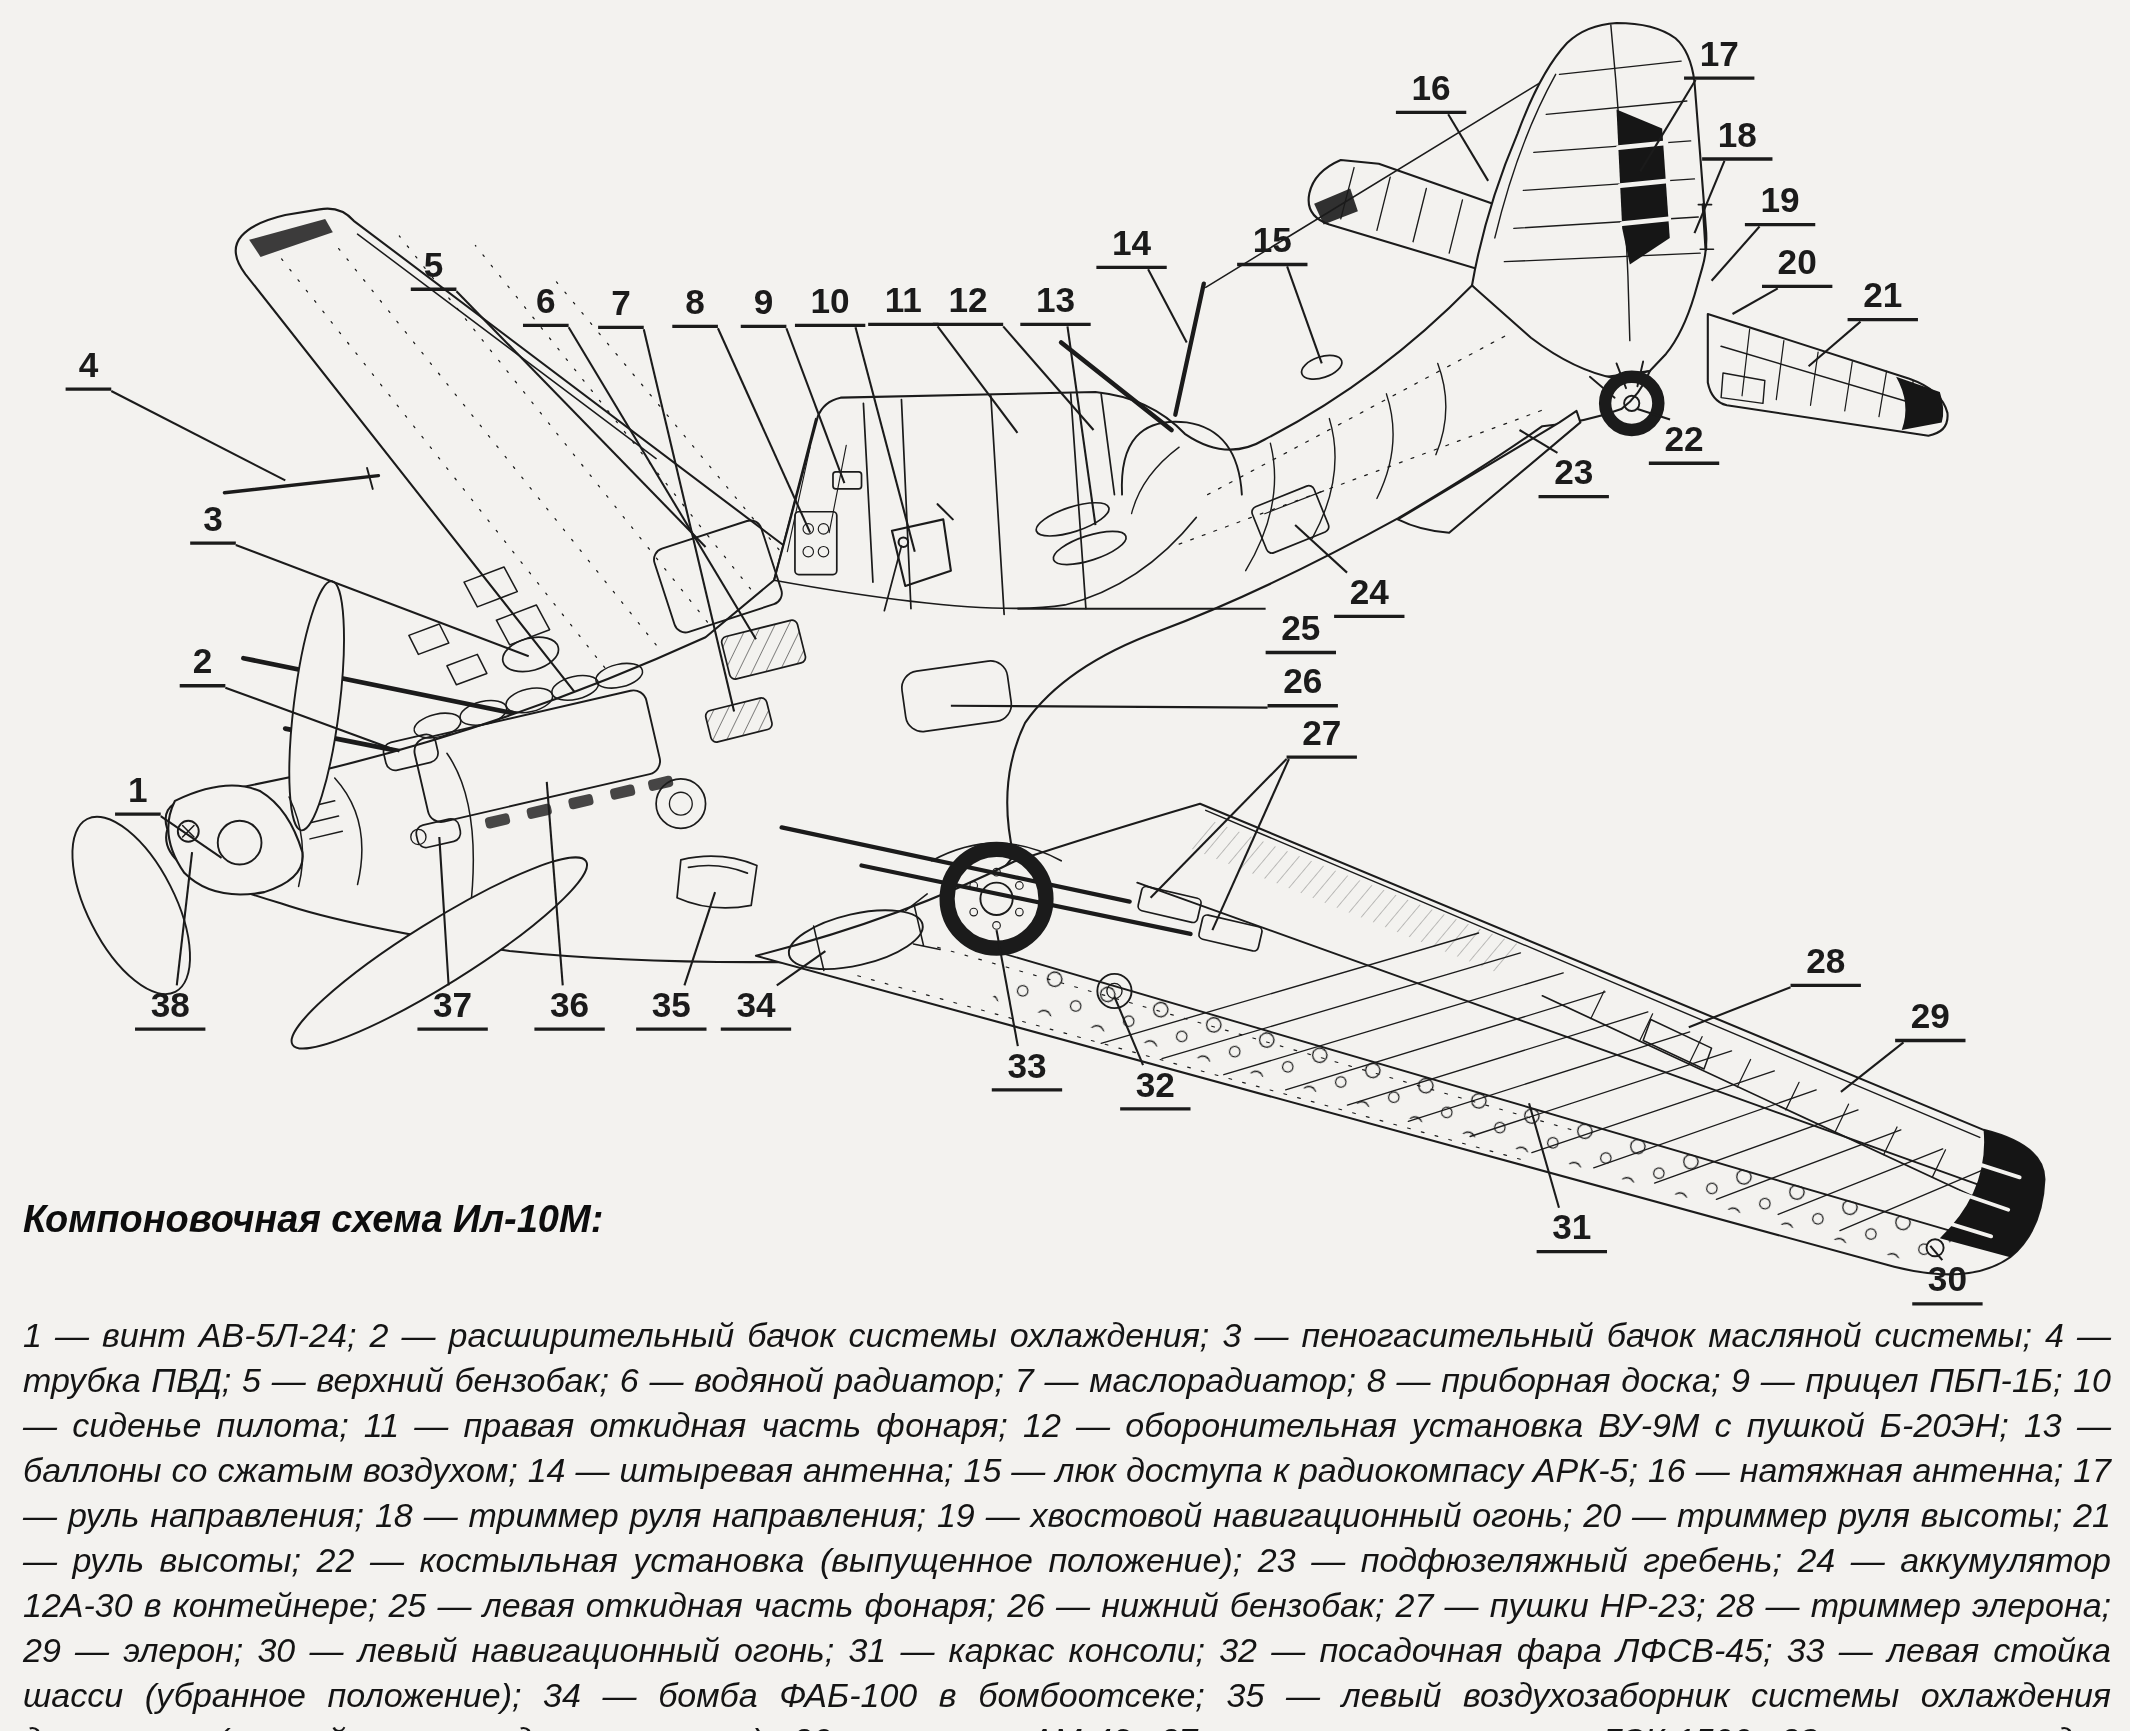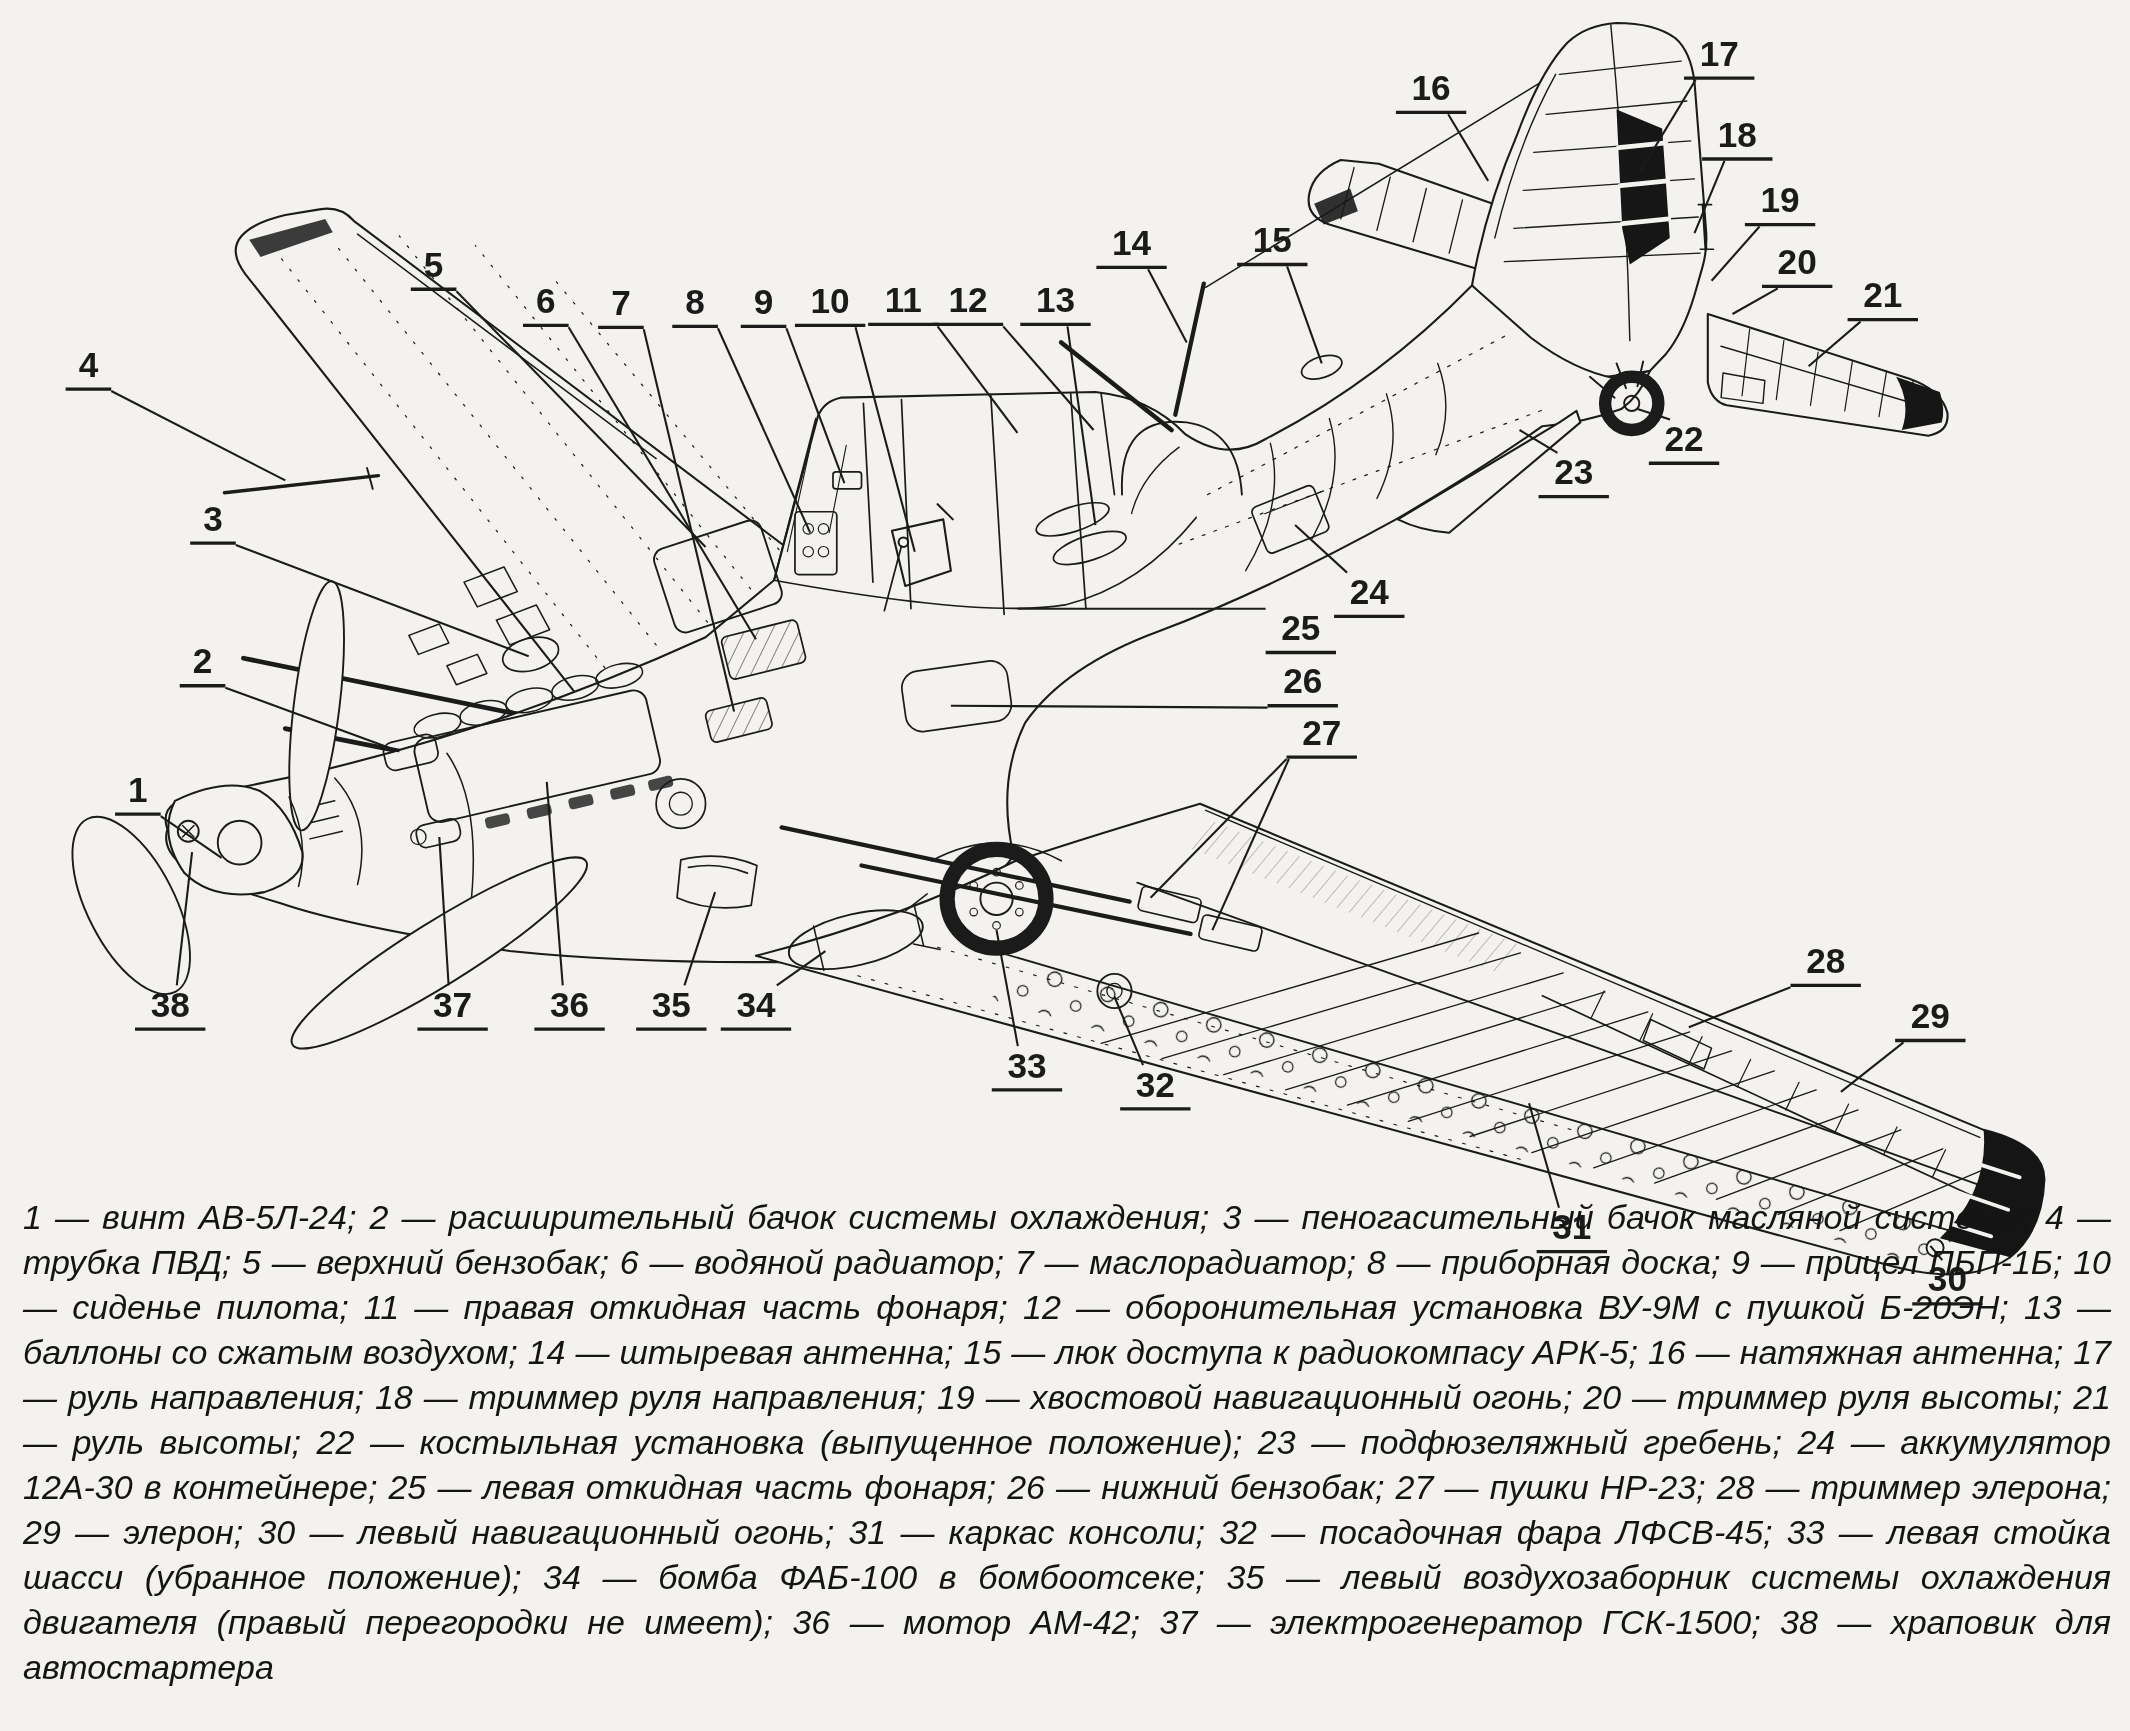--- a/index.html
+++ b/index.html
@@ -423,17 +423,18 @@
         </g>
         <g>
           <line x1="185.9" y1="1036" x2="202" y2="896" stroke="#1b1b1b" stroke-width="2.2"></line>
           <text class="co" x="179" y="1069" text-anchor="middle">38</text>
           <line x1="142" y1="1082" x2="216" y2="1082" stroke="#1b1b1b" stroke-width="3.5"></line>
         </g>
       </g>
 </svg>
 
 <div class="caption">
+  <h2>Компоновочная схема Ил-10М:</h2>
   <p id="legend-text">1 — винт АВ-5Л-24; 2 — расширительный бачок системы охлаждения; 3 — пеногасительный бачок масляной системы; 4 — трубка ПВД; 5 — верхний бензобак; 6 — водяной радиатор; 7 — маслорадиатор; 8 — приборная доска; 9 — прицел ПБП-1Б; 10 — сиденье пилота; 11 — правая откидная часть фонаря; 12 — оборонительная установка ВУ-9М с пушкой Б-20ЭН; 13 — баллоны со сжатым воздухом; 14 — штыревая антенна; 15 — люк доступа к радиокомпасу АРК-5; 16 — натяжная антенна; 17 — руль направления; 18 — триммер руля направления; 19 — хвостовой навигационный огонь; 20 — триммер руля высоты; 21 — руль высоты; 22 — костыльная установка (выпущенное положение); 23 — подфюзеляжный гребень; 24 — аккумулятор 12А-30 в контейнере; 25 — левая откидная часть фонаря; 26 — нижний бензобак; 27 — пушки НР-23; 28 — триммер элерона; 29 — элерон; 30 — левый навигационный огонь; 31 — каркас консоли; 32 — посадочная фара ЛФСВ-45; 33 — левая стойка шасси (убранное положение); 34 — бомба ФАБ-100 в бомбоотсеке; 35 — левый воздухозаборник системы охлаждения двигателя (правый перегородки не имеет); 36 — мотор АМ-42; 37 — электрогенератор ГСК-1500; 38 — храповик для автостартера</p>
 </div>
 
 </div>
 
 
 </body></html>

